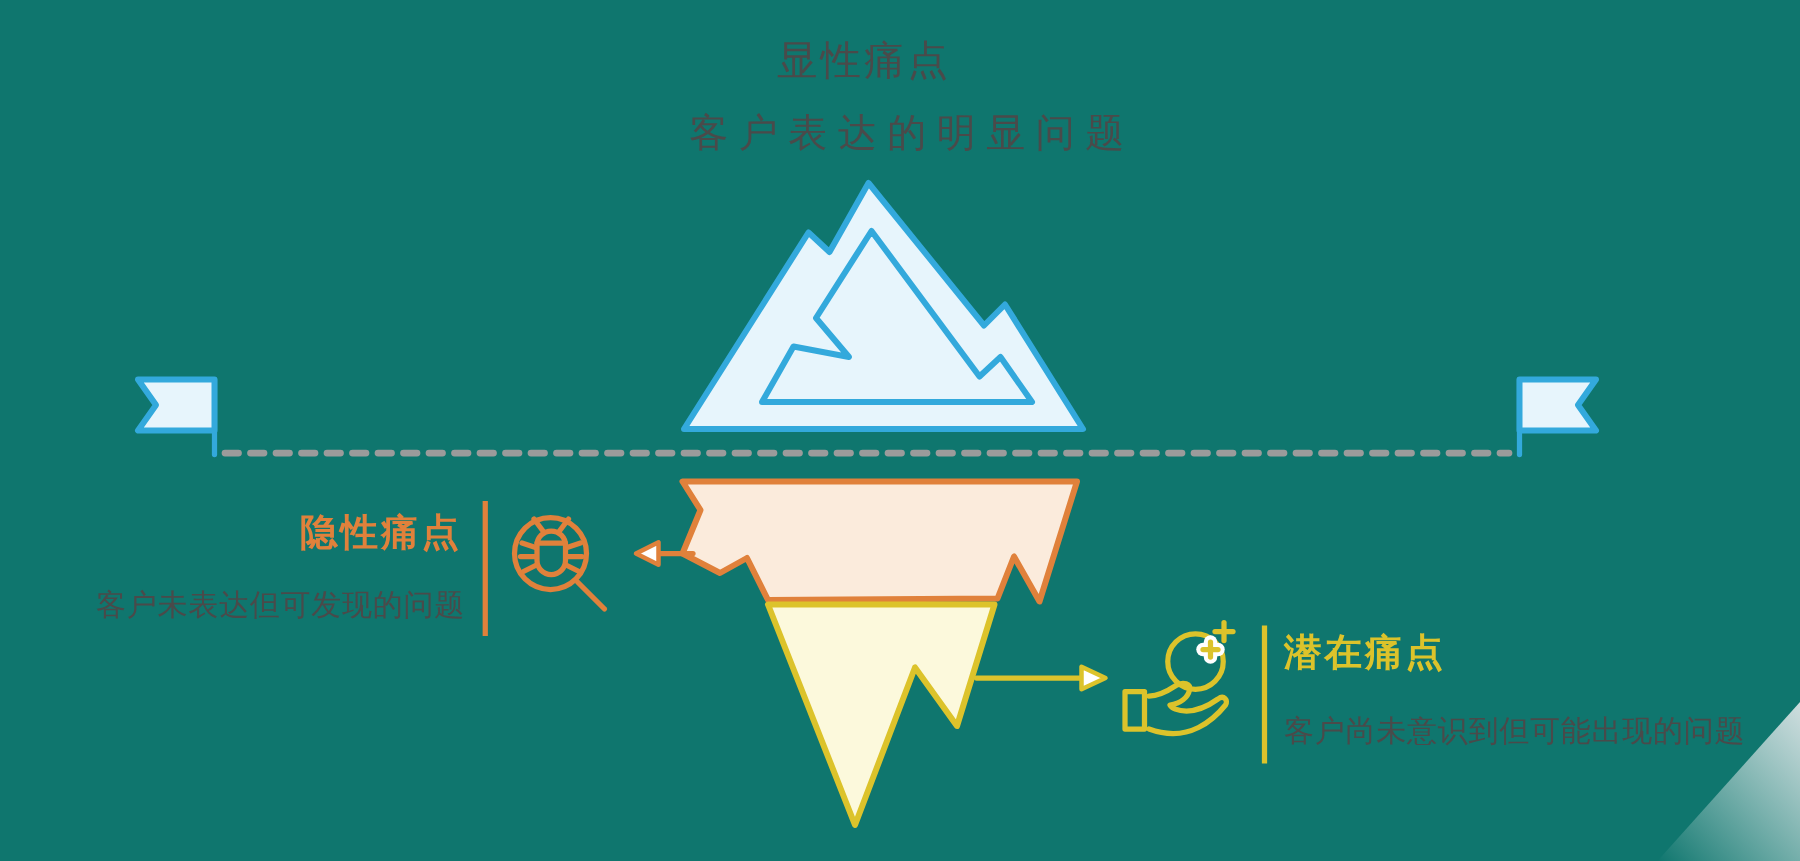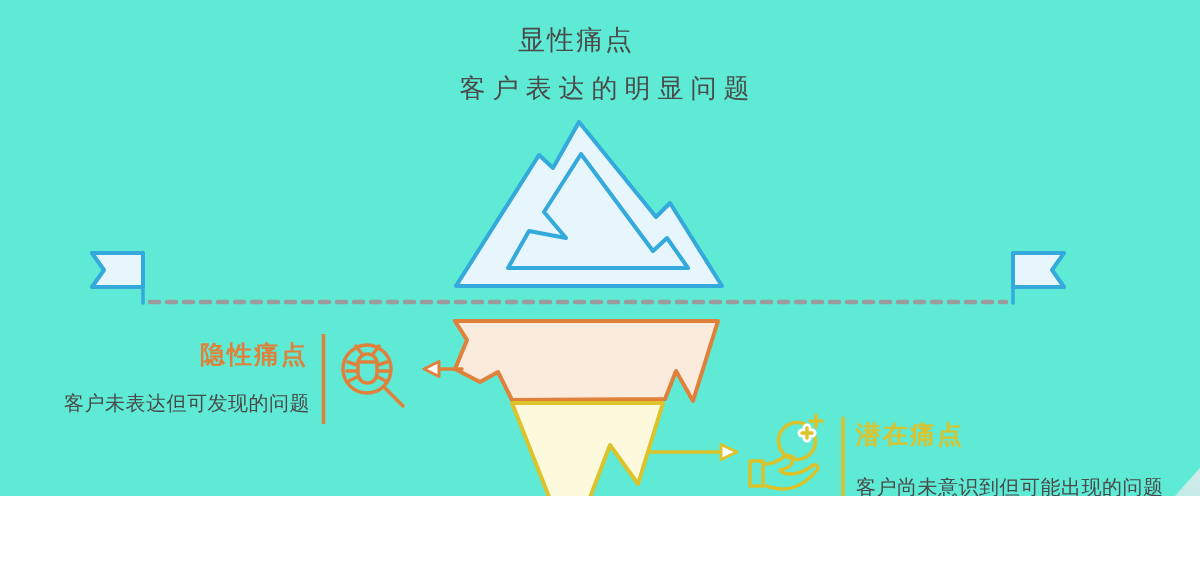--- a/index.html
+++ b/index.html
@@ -2,21 +2,21 @@
 <html><head>
 <meta charset="utf-8">
 <style>
   :root{
     --blue-stroke:#33A9DC; --blue-fill:#E7F5FC;
     --orange-stroke:#E0813B; --orange-fill:#FBEBDC;
     --yellow-stroke:#DCC32B; --yellow-fill:#FCF9DC;
     --text-gray:#4A4A4A; --water-gray:#9B9B9B;
   }
   html,body{margin:0;padding:0;background:#fff;}
-  .stage{position:relative;width:1200px;height:496px;background:#5eead4;overflow:hidden;
+  .stage{position:relative;width:1200px;height:574px;background:#0f766e;overflow:hidden;
          font-family:"Liberation Sans","DejaVu Sans",sans-serif;}
   svg{position:absolute;left:0;top:0;}
   text{font-family:"Liberation Sans","DejaVu Sans",sans-serif;}
   .t-title{font-size:27px;fill:var(--text-gray);letter-spacing:2px;}
   .t-sub{font-size:26px;fill:var(--text-gray);letter-spacing:7px;}
   .t-hidden{font-size:25px;font-weight:bold;fill:var(--orange-stroke);letter-spacing:2px;}
   .t-hidden-desc{font-size:20px;fill:var(--text-gray);letter-spacing:0.5px;}
   .t-pot{font-size:25px;font-weight:bold;fill:var(--yellow-stroke);letter-spacing:2px;}
   .t-pot-desc{font-size:20px;fill:var(--text-gray);letter-spacing:0.5px;}
   .blue-shape{fill:var(--blue-fill);stroke:var(--blue-stroke);stroke-width:4;stroke-linejoin:round;}

